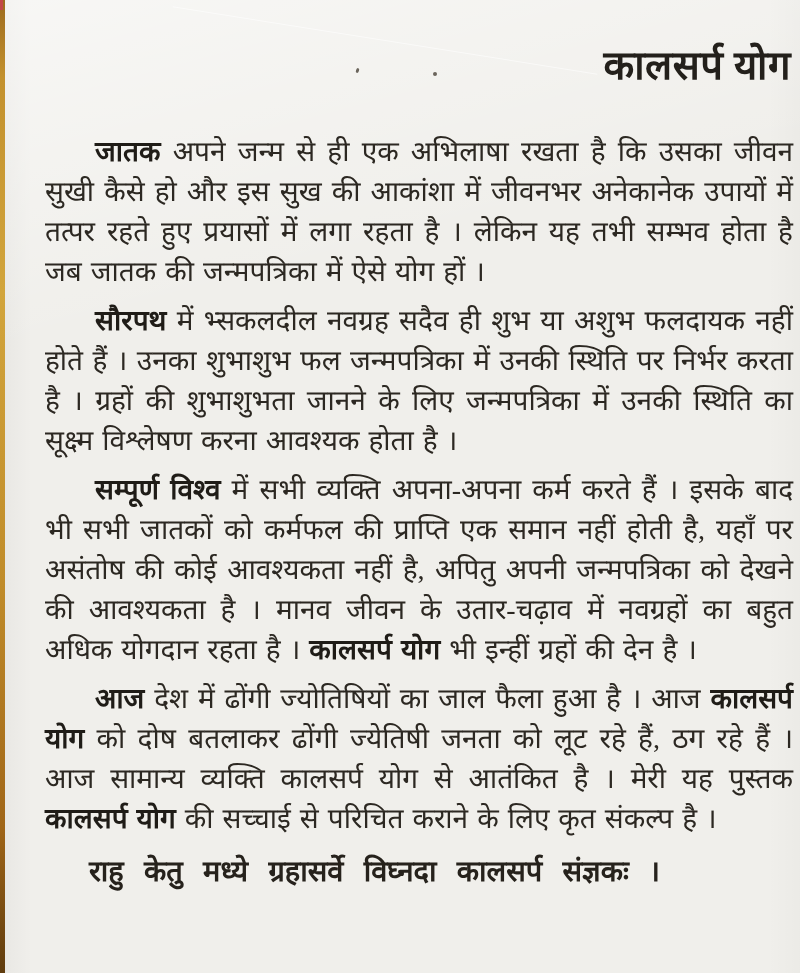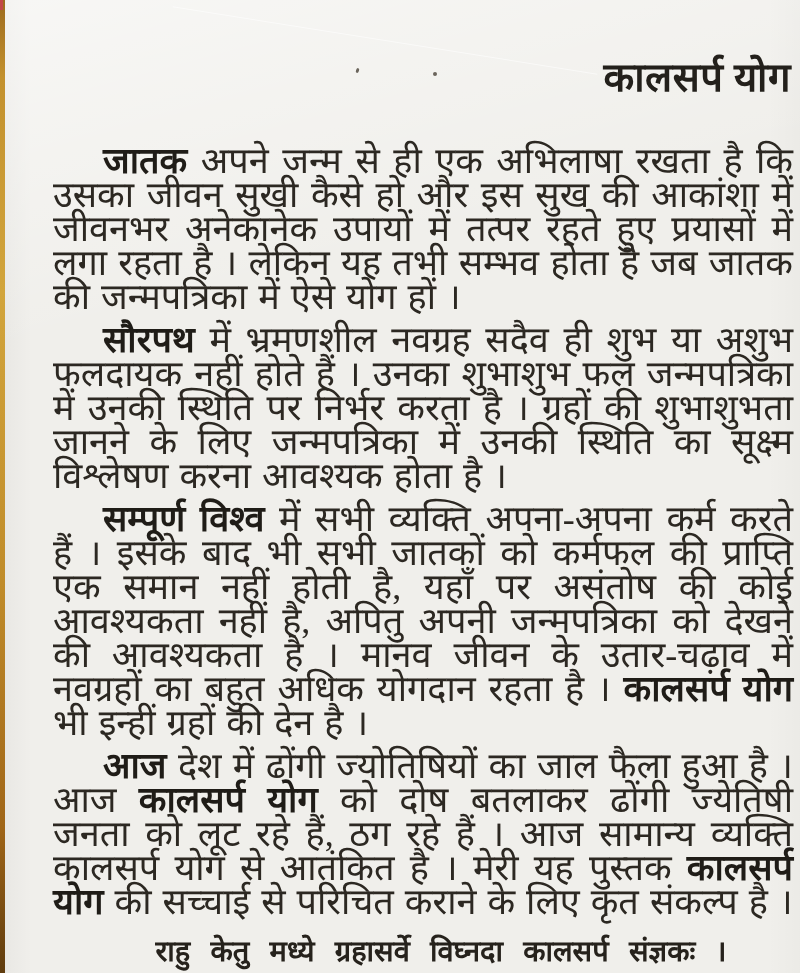--- a/index.html
+++ b/index.html
@@ -25,63 +25,63 @@
   }
   .crease{
     position:absolute;top:40px;left:170px;width:430px;height:1px;
     background:rgba(255,255,255,0.55);transform:rotate(9deg);
   }
   .speck{position:absolute;background:#6b655c;border-radius:50%;}
   .s1{left:356px;top:68px;width:3px;height:5px;transform:rotate(20deg);}
   .s2{left:433px;top:72px;width:4px;height:4px;}
   .content{
     position:absolute;left:0;top:0;right:0;bottom:0;
-    padding:16px 7px 0 37px;
+    padding:4px 7px 0 37px;
     box-sizing:border-box;
   }
   .title{
     margin:36px 2px 0 0;
     text-align:right;
     font-size:40px;line-height:52px;
     font-weight:700;color:#23201b;
     letter-spacing:0.5px;
   }
   .para{
-    margin:0 0 9px 16px;
-    font-size:36px;line-height:34px;
+    margin:0 0 9px 8px;
+    font-size:28px;line-height:40px;
     text-align:justify;
     text-indent:50px;
     word-spacing:2px;
     color:#2c2822;
   }
   .para.first{margin-top:40px;}
   .b{font-weight:700;color:#1f1c17;}
   .shloka{
     margin-top:7px;
     font-size:29px;line-height:47px;
-    font-weight:700;color:#26221c;text-align:center;
+    font-weight:700;color:#26221c;
   }
   .sl1{padding-left:52px;word-spacing:13px;}
   .sl2{padding-left:20px;word-spacing:4px;}
 </style>
 </head>
 <body>
 
 <div class="page">
   <div class="edge-strip"></div>
   <div class="crease"></div>
   <div class="speck s1"></div>
   <div class="speck s2"></div>
 
   <div class="content">
     <h1 class="title">कालसर्प योग</h1>
 
     <p class="para first"><span class="b">जातक</span><span> अपने जन्म से ही एक अभिलाषा रखता है कि उसका जीवन सुखी कैसे हो और इस सुख की आकांशा में जीवनभर अनेकानेक उपायों में तत्पर रहते हुए प्रयासों में लगा रहता है । लेकिन यह तभी सम्भव होता है जब जातक की जन्मपत्रिका में ऐसे योग हों ।</span></p>
 
-    <p class="para"><span class="b">सौरपथ</span><span> में भ्रमणशील नवग्रह सदैव ही शुभ या अशुभ फलदायक नहीं होते हैं । उनका शुभाशुभ फल जन्मपत्रिका में उनकी स्थिति पर निर्भर करता है । ग्रहों की शुभाशुभता जानने के लिए जन्मपत्रिका में उनकी स्थिति का सूक्ष्म विश्लेषण करना आवश्यक होता है ।</span></p>
+    <p class="para"><span class="b">सौरपथ</span><span> में भ्सकलदील नवग्रह सदैव ही शुभ या अशुभ फलदायक नहीं होते हैं । उनका शुभाशुभ फल जन्मपत्रिका में उनकी स्थिति पर निर्भर करता है । ग्रहों की शुभाशुभता जानने के लिए जन्मपत्रिका में उनकी स्थिति का सूक्ष्म विश्लेषण करना आवश्यक होता है ।</span></p>
 
     <p class="para"><span class="b">सम्पूर्ण विश्व</span><span> में सभी व्यक्ति अपना-अपना कर्म करते हैं । इसके बाद भी सभी जातकों को कर्मफल की प्राप्ति एक समान नहीं होती है, यहाँ पर असंतोष की कोई आवश्यकता नहीं है, अपितु अपनी जन्मपत्रिका को देखने की आवश्यकता है । मानव जीवन के उतार-चढ़ाव में नवग्रहों का बहुत अधिक योगदान रहता है । </span><span class="b">कालसर्प योग</span><span> भी इन्हीं ग्रहों की देन है ।</span></p>
 
     <p class="para"><span class="b">आज</span><span> देश में ढोंगी ज्योतिषियों का जाल फैला हुआ है । आज </span><span class="b">कालसर्प योग</span><span> को दोष बतलाकर ढोंगी ज्येतिषी जनता को लूट रहे हैं, ठग रहे हैं । आज सामान्य व्यक्ति कालसर्प योग से आतंकित है । मेरी यह पुस्तक </span><span class="b">कालसर्प योग</span><span> की सच्चाई से परिचित कराने के लिए कृत संकल्प है ।</span></p>
 
     <div class="shloka">
       <div class="sl1">राहु केतु मध्ये ग्रहासर्वे विघ्नदा कालसर्प संज्ञकः ।</div>
     </div>
   </div>
 </div>

